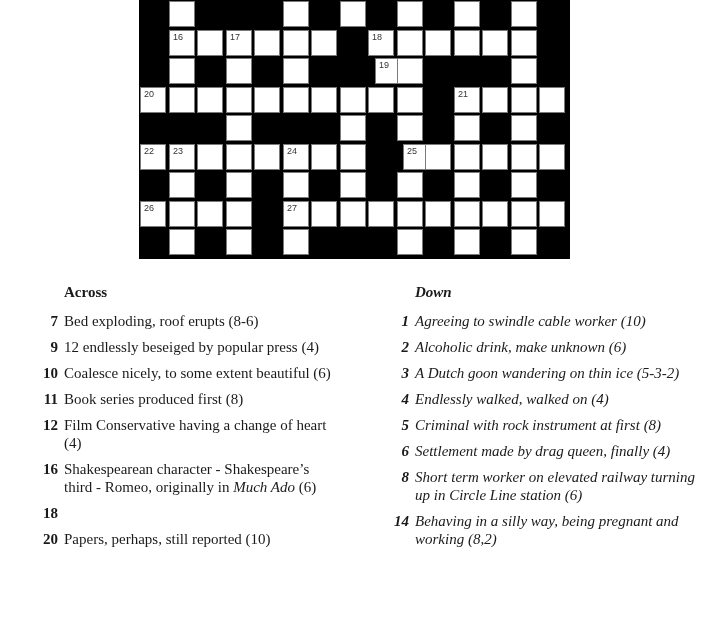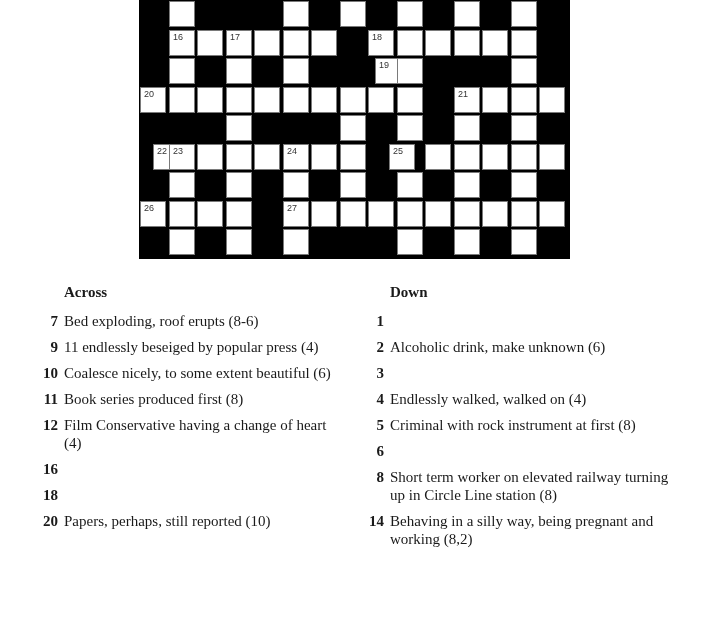--- a/index.html
+++ b/index.html
@@ -6,21 +6,21 @@
     body { width: 715px; height: 620px; overflow: hidden; position: relative;
            font-family: "Liberation Serif", "DejaVu Serif", serif; color: #1a1a1a; }
     #grid { position: absolute; left: 139px; top: -1px; width: 431px; height: 260px;
             background: #000; }
     .cell { position: absolute; width: 26px; height: 26px; background: #fff;
             border: 1px solid #7a7a7a; box-sizing: border-box; }
     .cell .num { position: absolute; left: 3px; top: 1px; font-family: "Liberation Sans", "DejaVu Sans", sans-serif;
                  font-size: 9px; color: #333; line-height: 10px; }
     .clues { position: absolute; top: 284px; }
     .clues.across { left: 30px; width: 310px; }
-    .clues.down { left: 356px; width: 320px; }
+    .clues.down { left: 381px; width: 320px; font-style: italic; }
     .clues h3 { margin: 0 0 11px 34px; font-size: 15px; font-weight: bold; }
     .clue { display: flex; font-size: 15px; line-height: 18px; margin-bottom: 8px; }
     .clue .n { width: 28px; text-align: right; font-weight: bold; flex: none; margin-right: 6px; }
     .clue .t { flex: 1; }
     .clue .t i { font-style: italic; }
   </style>
 </head>
 <body>
 
 <div id="grid">
@@ -72,35 +72,35 @@
       <span class="num">21</span>
     </div>
     <div class="cell" style="left: 343px; top: 88px;"></div>
     <div class="cell" style="left: 372px; top: 88px;"></div>
     <div class="cell" style="left: 400px; top: 88px;"></div>
     <div class="cell" style="left: 87px; top: 116px;"></div>
     <div class="cell" style="left: 201px; top: 116px;"></div>
     <div class="cell" style="left: 258px; top: 116px;"></div>
     <div class="cell" style="left: 315px; top: 116px;"></div>
     <div class="cell" style="left: 372px; top: 116px;"></div>
-    <div class="cell" style="left: 14px; top: 145px;">
+    <div class="cell" style="left: 1px; top: 145px;">
       <span class="num">22</span>
     </div>
     <div class="cell" style="left: 30px; top: 145px;">
       <span class="num">23</span>
     </div>
     <div class="cell" style="left: 58px; top: 145px;"></div>
     <div class="cell" style="left: 87px; top: 145px;"></div>
     <div class="cell" style="left: 115px; top: 145px;"></div>
     <div class="cell" style="left: 144px; top: 145px;">
       <span class="num">24</span>
     </div>
     <div class="cell" style="left: 172px; top: 145px;"></div>
     <div class="cell" style="left: 201px; top: 145px;"></div>
-    <div class="cell" style="left: 250px; top: 145px;">
+    <div class="cell" style="left: 264px; top: 145px;">
       <span class="num">25</span>
     </div>
     <div class="cell" style="left: 286px; top: 145px;"></div>
     <div class="cell" style="left: 315px; top: 145px;"></div>
     <div class="cell" style="left: 343px; top: 145px;"></div>
     <div class="cell" style="left: 372px; top: 145px;"></div>
     <div class="cell" style="left: 400px; top: 145px;"></div>
     <div class="cell" style="left: 30px; top: 173px;"></div>
     <div class="cell" style="left: 87px; top: 173px;"></div>
     <div class="cell" style="left: 144px; top: 173px;"></div>
@@ -136,73 +136,77 @@
 
 <div class="clues across">
   <h3>Across</h3>
   <div id="across-list">
       <div class="clue">
         <span class="n">7</span>
         <span class="t">Bed exploding, roof erupts (8-6)</span>
       </div>
       <div class="clue">
         <span class="n">9</span>
-        <span class="t">11 endlessly beseiged by popular press (4)</span>
+        <span class="t">12 endlessly beseiged by popular press (4)</span>
       </div>
       <div class="clue">
         <span class="n">10</span>
         <span class="t">Coalesce nicely, to some extent beautiful (6)</span>
       </div>
       <div class="clue">
         <span class="n">11</span>
         <span class="t">Book series produced first (8)</span>
       </div>
       <div class="clue">
         <span class="n">12</span>
         <span class="t">Film Conservative having a change of heart (4)</span>
       </div>
       <div class="clue">
         <span class="n">16</span>
+        <span class="t"><span>Shakespearean character - Shakespeare’s third - Romeo, originally in </span><i>Much Ado</i><span> (6)</span></span>
       </div>
       <div class="clue">
         <span class="n">18</span>
       </div>
       <div class="clue">
         <span class="n">20</span>
         <span class="t">Papers, perhaps, still reported (10)</span>
       </div>
     </div>
 </div>
 
 <div class="clues down">
   <h3>Down</h3>
   <div id="down-list">
       <div class="clue">
         <span class="n">1</span>
+        <span class="t">Agreeing to swindle cable worker (10)</span>
       </div>
       <div class="clue">
         <span class="n">2</span>
         <span class="t">Alcoholic drink, make unknown (6)</span>
       </div>
       <div class="clue">
         <span class="n">3</span>
+        <span class="t">A Dutch goon wandering on thin ice (5-3-2)</span>
       </div>
       <div class="clue">
         <span class="n">4</span>
         <span class="t">Endlessly walked, walked on (4)</span>
       </div>
       <div class="clue">
         <span class="n">5</span>
         <span class="t">Criminal with rock instrument at first (8)</span>
       </div>
       <div class="clue">
         <span class="n">6</span>
+        <span class="t">Settlement made by drag queen, finally (4)</span>
       </div>
       <div class="clue">
         <span class="n">8</span>
-        <span class="t">Short term worker on elevated railway turning up in Circle Line station (8)</span>
+        <span class="t">Short term worker on elevated railway turning up in Circle Line station (6)</span>
       </div>
       <div class="clue">
         <span class="n">14</span>
         <span class="t">Behaving in a silly way, being pregnant and working (8,2)</span>
       </div>
     </div>
 </div>
 
 </body></html>

